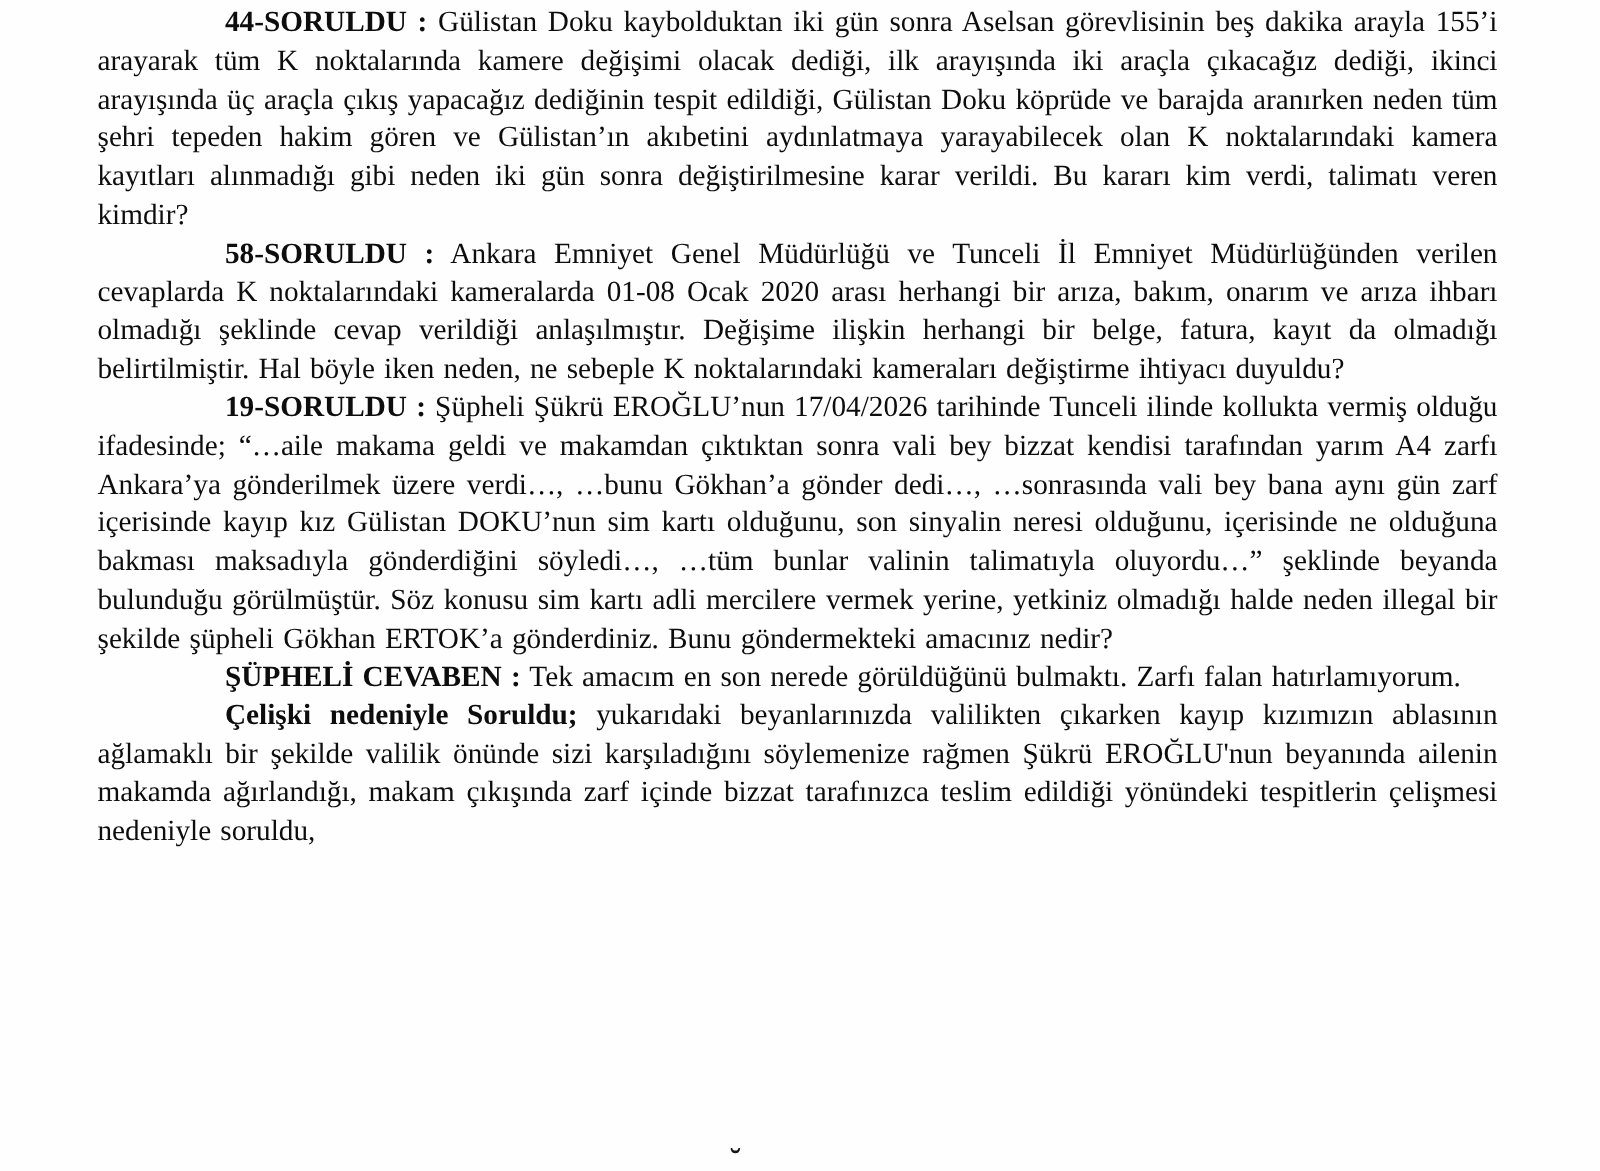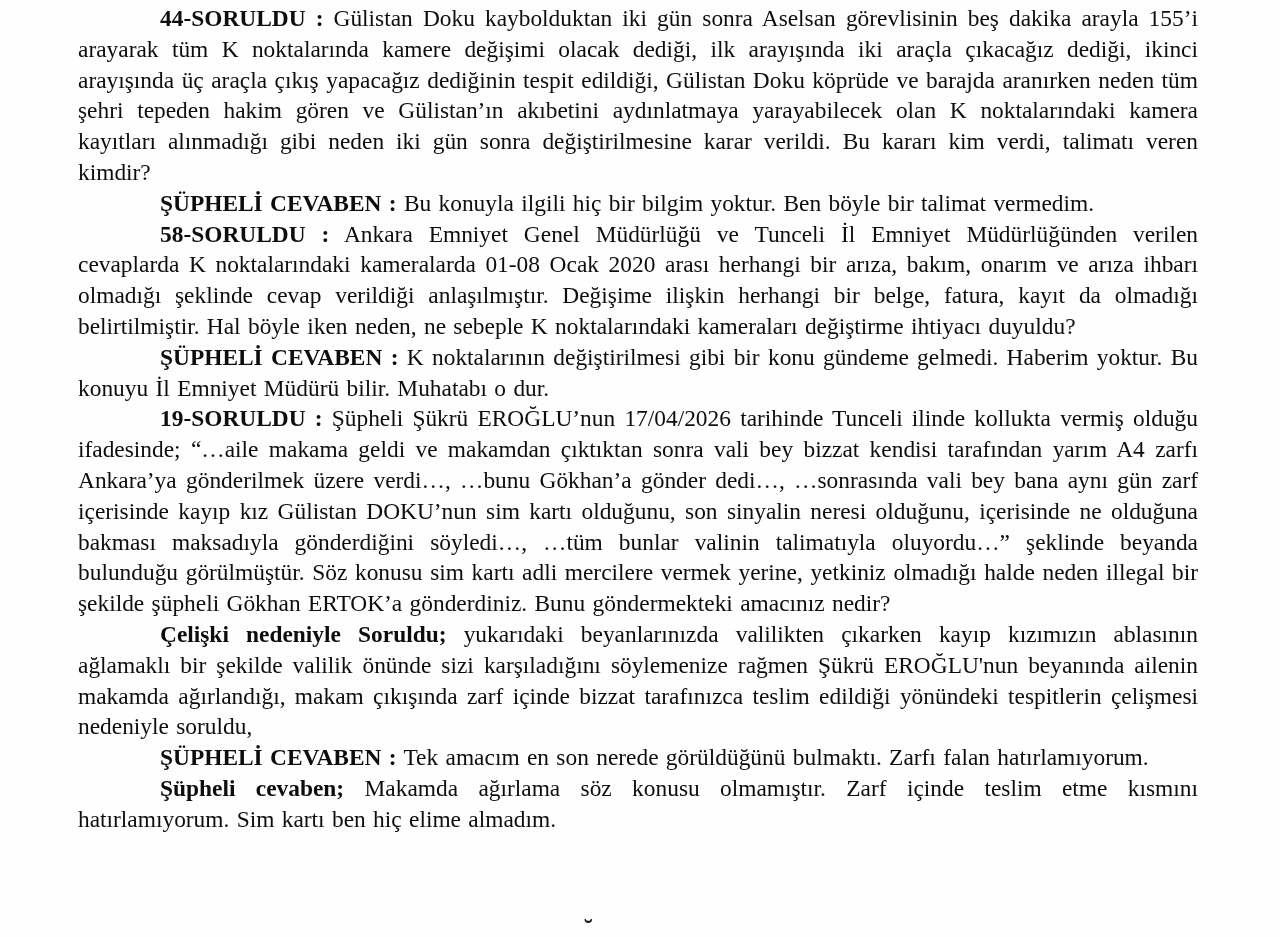--- a/index.html
+++ b/index.html
@@ -22,20 +22,21 @@
     -webkit-font-smoothing: antialiased;
   }
   .para {
     margin: 0;
     text-align: justify;
     text-indent: 82px;
     word-spacing: 1.5px;
   }
   .lead {
     font-weight: bold;
+    margin-left: 20px;
   }
   .cutoff-hint {
     position: absolute;
     left: 584px;
     top: 916px;
     font-family: "Liberation Serif", serif;
     font-size: 26px;
     font-weight: bold;
     color: #161616;
     line-height: 26px;
@@ -44,50 +45,38 @@
 </head>
 <body>
 
 <div class="page">
 
   <p class="para">
     <span class="lead">44-SORULDU :</span>
     <span>Gülistan Doku kaybolduktan iki gün sonra Aselsan görevlisinin beş dakika arayla 155’i arayarak tüm K noktalarında kamere değişimi olacak dediği, ilk arayışında iki araçla çıkacağız dediği, ikinci arayışında üç araçla çıkış yapacağız dediğinin tespit edildiği, Gülistan Doku köprüde ve barajda aranırken neden tüm şehri tepeden hakim gören ve Gülistan’ın akıbetini aydınlatmaya yarayabilecek olan K noktalarındaki kamera kayıtları alınmadığı gibi neden iki gün sonra değiştirilmesine karar verildi. Bu kararı kim verdi, talimatı veren kimdir?</span>
   </p>
 
-  <p class="para">
-    <span class="lead">ŞÜPHELİ CEVABEN :</span>
-    <span>Bu konuyla ilgili hiç bir bilgim yoktur. Ben böyle bir talimat vermedim.</span>
-  </p>
 
   <p class="para">
     <span class="lead">58-SORULDU :</span>
     <span>Ankara Emniyet Genel Müdürlüğü ve Tunceli İl Emniyet Müdürlüğünden verilen cevaplarda K noktalarındaki kameralarda 01-08 Ocak 2020 arası herhangi bir arıza, bakım, onarım ve arıza ihbarı olmadığı şeklinde cevap verildiği anlaşılmıştır. Değişime ilişkin herhangi bir belge, fatura, kayıt da olmadığı belirtilmiştir. Hal böyle iken neden, ne sebeple K noktalarındaki kameraları değiştirme ihtiyacı duyuldu?</span>
   </p>
 
-  <p class="para">
-    <span class="lead">ŞÜPHELİ CEVABEN :</span>
-    <span>K noktalarının değiştirilmesi gibi bir konu gündeme gelmedi. Haberim yoktur. Bu konuyu İl Emniyet Müdürü bilir. Muhatabı o dur.</span>
-  </p>
 
   <p class="para">
     <span class="lead">19-SORULDU :</span>
     <span>Şüpheli Şükrü EROĞLU’nun 17/04/2026 tarihinde Tunceli ilinde kollukta vermiş olduğu ifadesinde; “…aile makama geldi ve makamdan çıktıktan sonra vali bey bizzat kendisi tarafından yarım A4 zarfı Ankara’ya gönderilmek üzere verdi…, …bunu Gökhan’a gönder dedi…, …sonrasında vali bey bana aynı gün zarf içerisinde kayıp kız Gülistan DOKU’nun sim kartı olduğunu, son sinyalin neresi olduğunu, içerisinde ne olduğuna bakması maksadıyla gönderdiğini söyledi…, …tüm bunlar valinin talimatıyla oluyordu…” şeklinde beyanda bulunduğu görülmüştür. Söz konusu sim kartı adli mercilere vermek yerine, yetkiniz olmadığı halde neden illegal bir şekilde şüpheli Gökhan ERTOK’a gönderdiniz. Bunu göndermekteki amacınız nedir?</span>
-  </p>
-
-  <p class="para">
-    <span class="lead">Çelişki nedeniyle Soruldu;</span>
-    <span>yukarıdaki beyanlarınızda valilikten çıkarken kayıp kızımızın ablasının ağlamaklı bir şekilde valilik önünde sizi karşıladığını söylemenize rağmen Şükrü EROĞLU'nun beyanında ailenin makamda ağırlandığı, makam çıkışında zarf içinde bizzat tarafınızca teslim edildiği yönündeki tespitlerin çelişmesi nedeniyle soruldu,</span>
   </p>
 
   <p class="para">
     <span class="lead">ŞÜPHELİ CEVABEN :</span>
     <span>Tek amacım en son nerede görüldüğünü bulmaktı. Zarfı falan hatırlamıyorum.</span>
   </p>
 
   <p class="para">
-    <span class="lead">Şüpheli cevaben;</span>
-    <span>Makamda ağırlama söz konusu olmamıştır. Zarf içinde teslim etme kısmını hatırlamıyorum. Sim kartı ben hiç elime almadım.</span>
+    <span class="lead">Çelişki nedeniyle Soruldu;</span>
+    <span>yukarıdaki beyanlarınızda valilikten çıkarken kayıp kızımızın ablasının ağlamaklı bir şekilde valilik önünde sizi karşıladığını söylemenize rağmen Şükrü EROĞLU'nun beyanında ailenin makamda ağırlandığı, makam çıkışında zarf içinde bizzat tarafınızca teslim edildiği yönündeki tespitlerin çelişmesi nedeniyle soruldu,</span>
   </p>
+
 
 </div>
 
 <div class="cutoff-hint">˘</div>
 
 </body></html>

